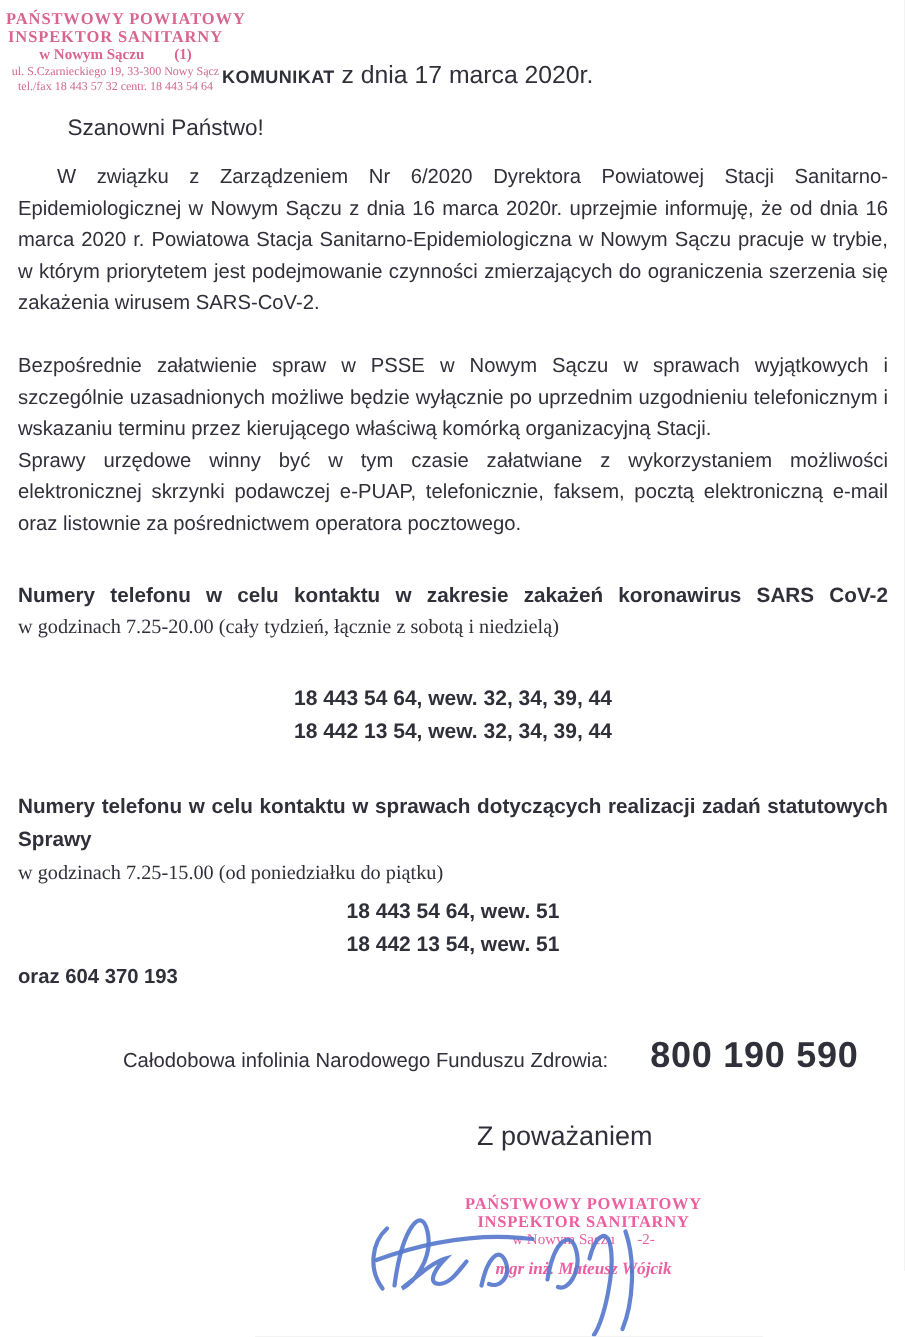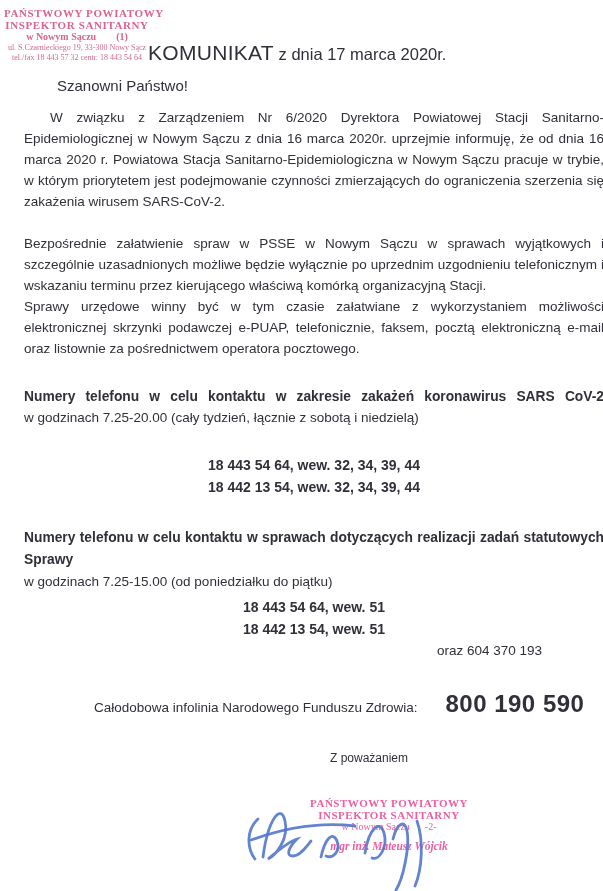--- a/index.html
+++ b/index.html
@@ -21,44 +21,44 @@
     line-height:12px;
   }
   .stamp-top .big{font-weight:bold;font-size:11px;letter-spacing:0.6px;white-space:nowrap;}
   .stamp-top .mid{font-weight:bold;font-size:10px;white-space:pre;}
   .stamp-top .small{font-size:8px;white-space:nowrap;line-height:10px;color:#d06a8c;}
   
   .title{
     position:absolute;top:41px;left:148px;
     font-size:16.5px;white-space:nowrap;
   }
-  .title .b{font-weight:normal;font-size:21px;letter-spacing:0.3px;}
+  .title .b{font-weight:bold;font-size:12px;letter-spacing:0.3px;}
   
   .body{
-    position:absolute;left:24px;top:72px;width:580px;
+    position:absolute;left:12px;top:72px;width:580px;
     font-size:13.5px;line-height:21px;
   }
   .salutation{margin:4px 0 0 33px;font-size:15px;line-height:19px;}
   .para{margin:12px 0 0 0;text-align:justify;}
   .para.indent{text-indent:26px;}
   .para.block2{margin-top:21px;}
   .para p{margin:0;text-align:justify;}
   .h-bold{margin-top:27px;font-weight:bold;font-size:13.8px;text-align:justify;}
   .h-bold.stretch{text-align-last:justify;}
-  .hours{font-size:13.5px;}
+  .hours{font-size:13.5px;font-family:Liberation Serif, serif;}
   .phones{margin-top:26px;text-align:center;font-weight:bold;font-size:14px;line-height:22px;}
   .h2wrap{margin-top:29px;}
   .h2wrap .h-bold{margin-top:0;line-height:22px;}
   .phones.tight{margin-top:4px;}
   .alarm{margin-top:27px;}
   .alarm .b{font-weight:bold;}
-  .oraz{text-align:right;padding-right:62px;font-weight:normal;}
+  .oraz{padding-right:62px;font-weight:bold;}
   .infoline{margin-top:32px;padding-left:70px;}
   .infoline .num{font-weight:bold;font-size:24px;margin-left:28px;letter-spacing:0.5px;}
-  .closing{margin-top:30px;padding-left:306px;font-size:12px;}
+  .closing{margin-top:30px;padding-left:306px;font-size:18px;}
   
   .stamp-bottom{
     position:absolute;left:298px;top:797px;width:182px;
     text-align:center;
     font-family:"Liberation Serif", serif;
     color:#ec5fa0;
     line-height:12px;
   }
   .stamp-bottom .big{font-weight:bold;font-size:11px;letter-spacing:0.5px;white-space:nowrap;}
   .stamp-bottom .mid{font-size:10px;white-space:pre;}

